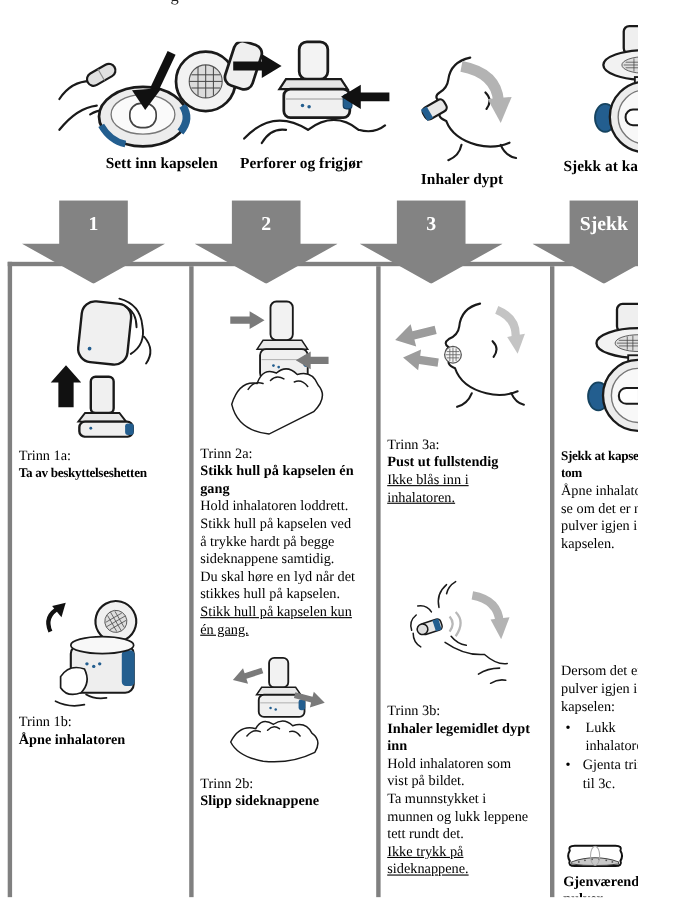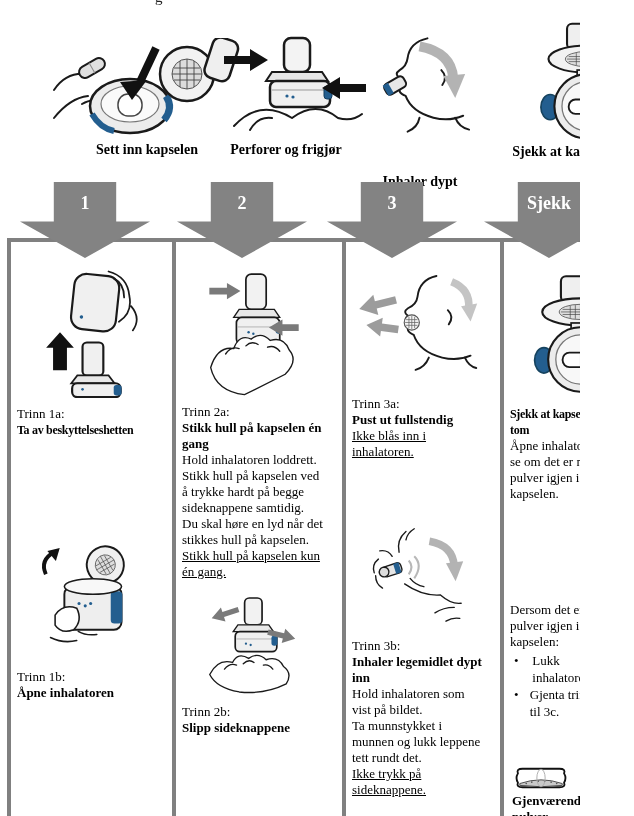--- a/index.html
+++ b/index.html
@@ -4,22 +4,22 @@
 <style>
   html,body{margin:0;padding:0;background:#fff;}
   body{width:634px;height:816px;font-family:"Liberation Serif",serif;color:#000;}
   .sheet{position:relative;width:580px;height:816px;overflow:hidden;background:#fff;}
   .artifact{position:absolute;left:155px;top:-11px;font-size:15px;color:#222;}
 
   
   .ov-fig{position:absolute;display:flex;flex-direction:column;align-items:center;}
   .ov-fig figcaption{font-weight:bold;font-size:14px;text-align:center;line-height:1.12;margin-top:4px;}
   #ov1{left:12px;top:22px;width:190px;}
-  #ov2{left:180px;top:14px;width:132px;}
-  #ov3{left:318px;top:14px;width:124px;gap:32px;}
+  #ov2{left:168px;top:14px;width:132px;}
+  #ov3{left:318px;top:28px;width:124px;}
   #ov4{left:462px;top:6px;width:168px;}
 
   
   .flow-arrow{position:absolute;top:182px;width:130px;height:76px;background:#838383;
     clip-path:polygon(26% 0,74% 0,74% 52%,100% 52%,50% 100%,0 52%,26% 52%);
     display:flex;justify-content:center;z-index:3;}
   .flow-arrow span{color:#fff;font-weight:bold;font-size:18px;margin-top:11px;}
   #fa1{left:20px;}#fa2{left:177px;}#fa3{left:327px;}#fa4{left:484px;}
 
   
@@ -191,21 +191,21 @@
         <rect x="102" y="74" width="15" height="42" rx="5" fill="#235e8f"></rect>
         <ellipse cx="79" cy="68" rx="37" ry="10" fill="#f8f8f8" stroke="#1a1a1a" stroke-width="2"></ellipse>
         <circle cx="61" cy="90" r="2" fill="#235e8f"></circle>
           <circle cx="69" cy="93" r="2" fill="#235e8f"></circle>
           <circle cx="76" cy="90" r="2" fill="#235e8f"></circle>
         <path d="M18,52 Q10,34 28,24" stroke="#111" stroke-width="5" fill="none"></path>
         <polygon points="36,18 20,22 31,35" fill="#111"></polygon>
         <path d="M30,105 Q40,90 58,96 Q66,112 54,124 Q38,130 30,118 z" fill="#fff" stroke="#1a1a1a" stroke-width="2"></path>
         <path class="ln" d="M24,134 q16,8 34,4 M60,126 q10,6 24,4"></path>
       </svg>
-      <p class="blk lbl" style="margin-top:23px;">Trinn 1b:</p>
+      <p class="blk lbl" style="margin-top:2px;">Trinn 1b:</p>
       <p class="blk ttl">Åpne inhalatoren</p>
     </div>
 
     <div class="col">
       <svg class="ill" width="120" height="132" viewBox="0 0 145 195" style="margin-top:24px;">
         <rect x="62" y="12" width="30" height="52" rx="8" fill="#f2f2f2" stroke="#1a1a1a" stroke-width="2.5"></rect>
         <path d="M52,64 h52 l8,12 h-68 z" fill="#e8e8e8" stroke="#1a1a1a" stroke-width="2"></path>
         <rect x="48" y="76" width="64" height="40" rx="8" fill="#f0f0f0" stroke="#1a1a1a" stroke-width="2.5"></rect>
         <line x1="50" y1="90" x2="110" y2="90" stroke="#999" stroke-width="1"></line>
         <rect x="106" y="84" width="9" height="16" rx="4" fill="#235e8f"></rect>

